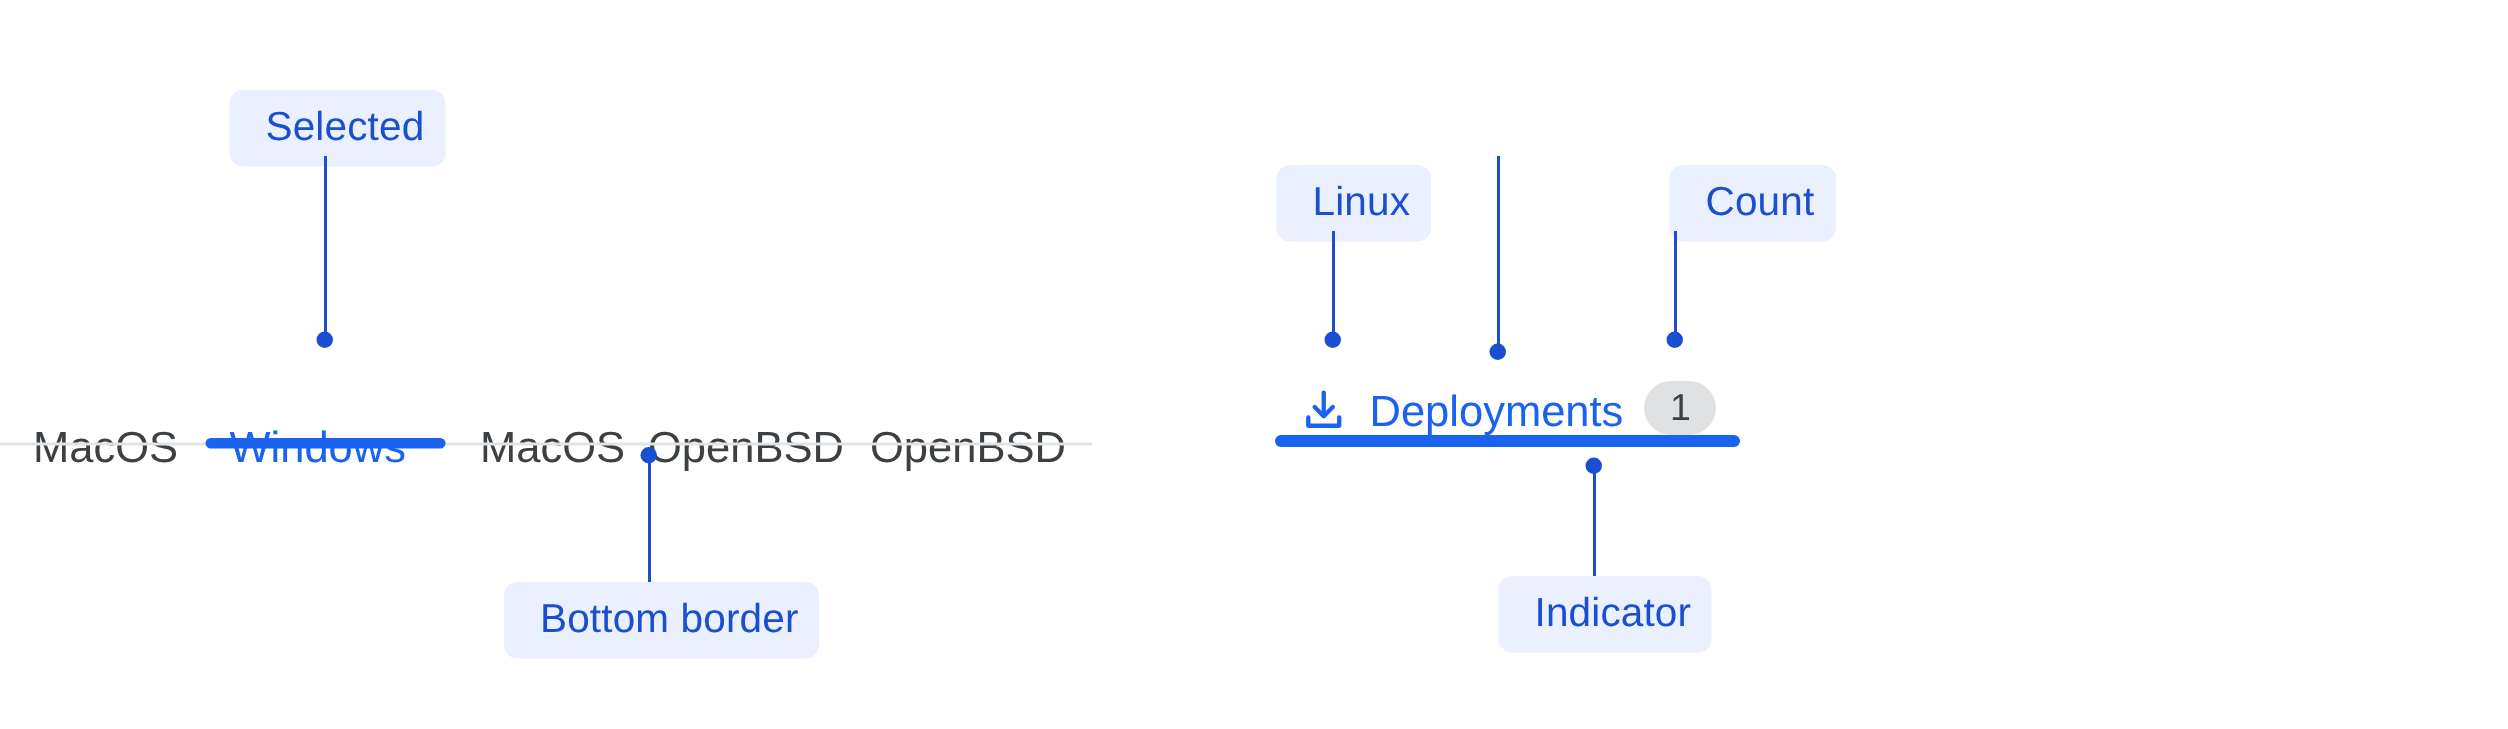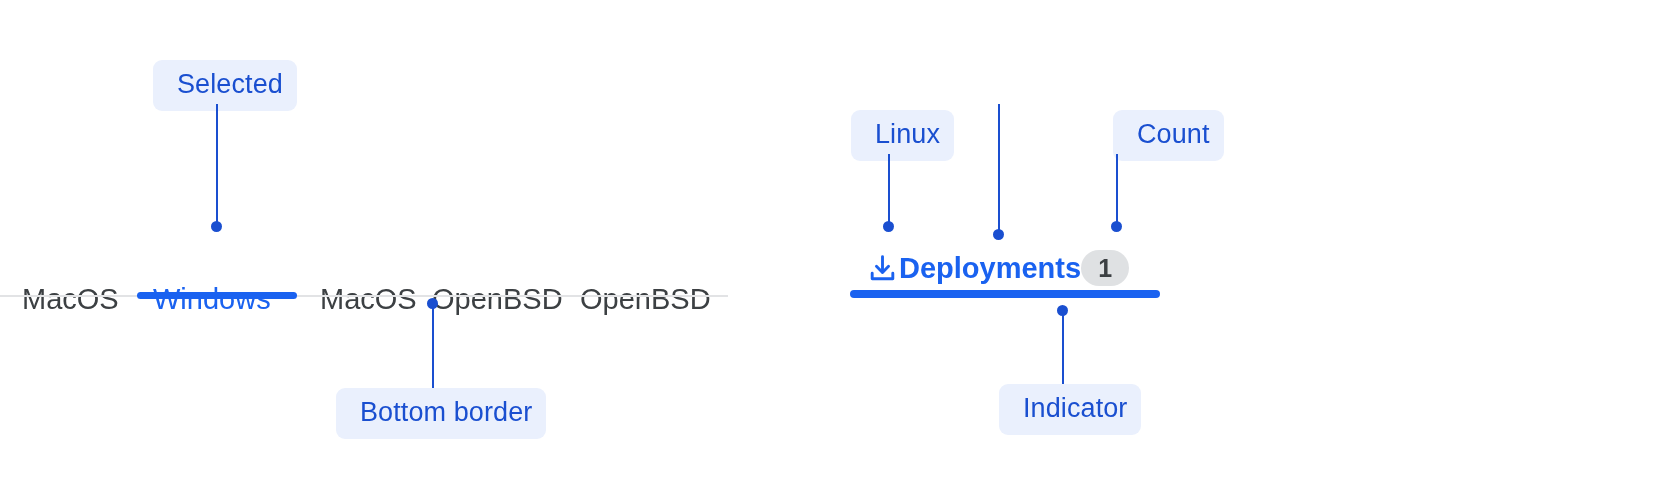--- a/index.html
+++ b/index.html
@@ -83,23 +83,23 @@
     border-radius: 4px;
     background: #1a62f0;
   }
 
   
   #deploy-tab {
     position: absolute;
     left: 866px;
     top: 246px;
     display: flex;
-    align-items: center;
+    align-items: flex-end;
+    gap: 14px;
     height: 44px;
-    font-weight: bold;
   }
   #download-icon {
     display: block;
     width: 33px;
     height: 33px;
   }
   #deploy-label {
     font-size: 29px;
     line-height: 1;
     color: #1a62f0;

